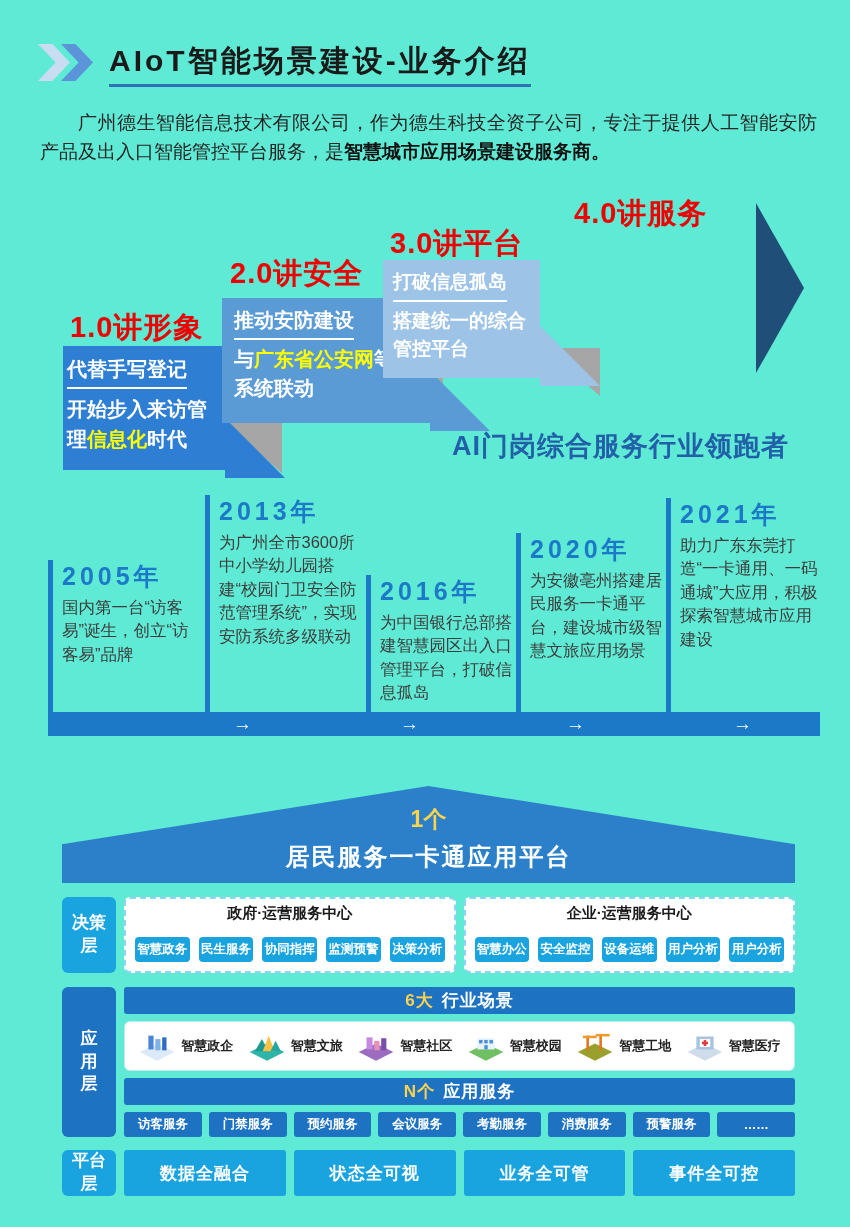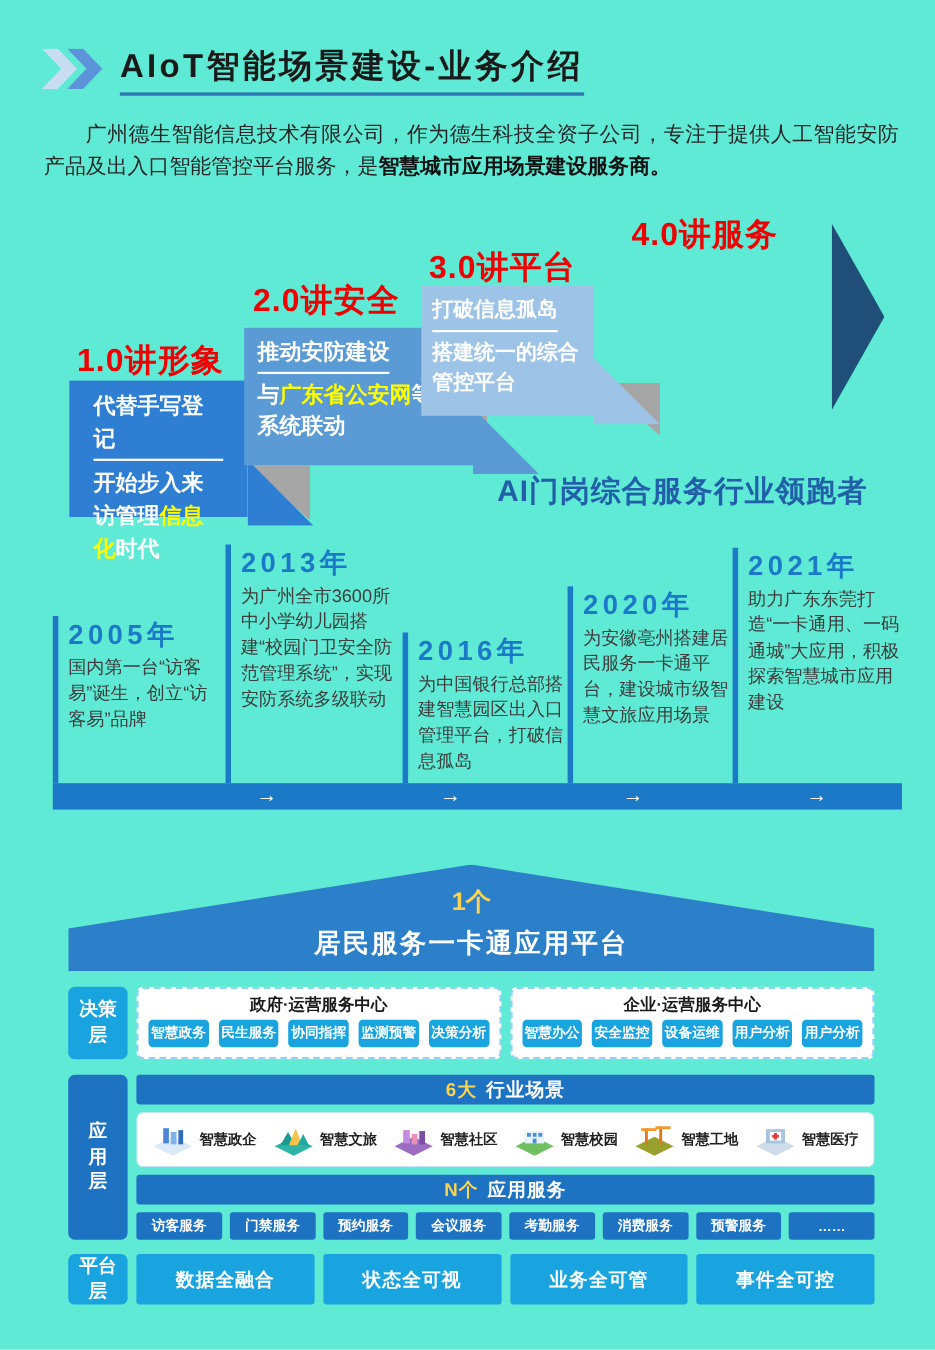--- a/index.html
+++ b/index.html
@@ -24,21 +24,21 @@
     position:absolute; top:108px; left:40px; right:33px;
     font-size:19px; line-height:1.55; color:#262626; text-indent:2em; text-align:justify;
   }
   .intro b { font-weight:bold; color:#111; }
   
   .stairs { position:absolute; top:190px; left:0; width:850px; height:300px; }
   .stairs .lbl { position:absolute; font-size:29px; font-weight:bold; color:#ee0000; letter-spacing:1px; z-index:5; }
   .box { position:absolute; color:#fff; font-weight:bold; z-index:3; }
   .box .t { display:inline-block; border-bottom:2px solid #fff; padding-bottom:3px; margin-bottom:5px; }
   .hl { color:#ffff00; }
-  .box1 { left:63px; top:156px; width:162px; height:124px; background:#2e7fd4; padding:8px 22px; font-size:20px; line-height:1.5; }
+  .box1 { left:63px; top:156px; width:162px; height:124px; background:#2e7fd4; padding:8px 4px; font-size:20px; line-height:1.5; }
   .box2 { left:222px; top:108px; width:208px; height:125px; background:#5b9bd5; padding:8px 12px; font-size:20px; line-height:1.45; }
   .box3 { left:383px; top:70px;  width:157px; height:118px; background:#9dc3e6; padding:8px 10px; font-size:19px; line-height:1.5; }
   .navy-body { left:542px; top:36px; width:215px; height:122px; background:#1f4e79; padding:9px 13px; font-size:18px; }
   .navy-body .t { font-size:20px; }
   .navy-body .ln { margin-top:9px; line-height:1.2; }
   .navy-head { position:absolute; left:756px; top:13px; width:48px; height:170px; background:#1f4e79;
                clip-path:polygon(0 0,100% 50%,0 100%); z-index:3; }
   .fold { position:absolute; z-index:1; background:#a6a6a6; clip-path:polygon(0 0,100% 0,100% 100%); }
   .tip  { position:absolute; z-index:2; clip-path:polygon(0 0,100% 100%,0 100%); }
   .fold12 { left:224px; top:233px; width:58px; height:50px; }
@@ -70,21 +70,21 @@
   .roof-count { color:#ffd34d; font-size:23px; font-weight:bold; }
   .roof-title { color:#ffffff; font-size:24px; font-weight:bold; letter-spacing:2px; margin-top:6px; }
   .row { display:flex; gap:8px; align-items:stretch; }
   .layer-lbl { flex:0 0 54px; border-radius:6px; color:#fff; font-size:17px; font-weight:bold;
                display:flex; align-items:center; justify-content:center; text-align:center; }
   .layer-lbl span { display:inline-block; word-break:break-all; line-height:1.35; }
   .w2 span { width:2.3em; } .w1 span { width:1.1em; }
   .cyan { background:#19a4e0; } .dblue { background:#1d72c2; }
   .dec-row { margin-top:14px; }
   .dec-group { flex:1; border:2px dashed #8fd4f5; border-radius:6px; background:#fff; padding:5px 9px 9px; }
-  .dec-title { text-align:center; font-size:15px; font-weight:bold; color:#1a1a1a; margin-bottom:4px; }
+  .dec-title { text-align:center; font-size:15px; font-weight:bold; color:#1a1a1a; margin-bottom:14px; }
   .chip-row { display:flex; gap:9px; }
   .chip { flex:1; height:25px; border-radius:4px; background:#19a4e0; color:#fff; font-size:12.5px; font-weight:bold;
           display:flex; align-items:center; justify-content:center; white-space:nowrap; }
   .app-row { margin-top:14px; }
   .app-right { flex:1; display:flex; flex-direction:column; gap:7px; }
   .bar { height:27px; border-radius:3px; background:#1d72c2; color:#fff; font-size:17px; font-weight:bold;
          display:flex; align-items:center; justify-content:center; gap:8px; letter-spacing:1px; }
   .bar .cnt { color:#ffd34d; }
   .scene-box { border:1px solid #c5e6f7; border-radius:6px; background:#fff; height:50px;
                display:flex; align-items:center; justify-content:space-around; padding:16px 6px; }

